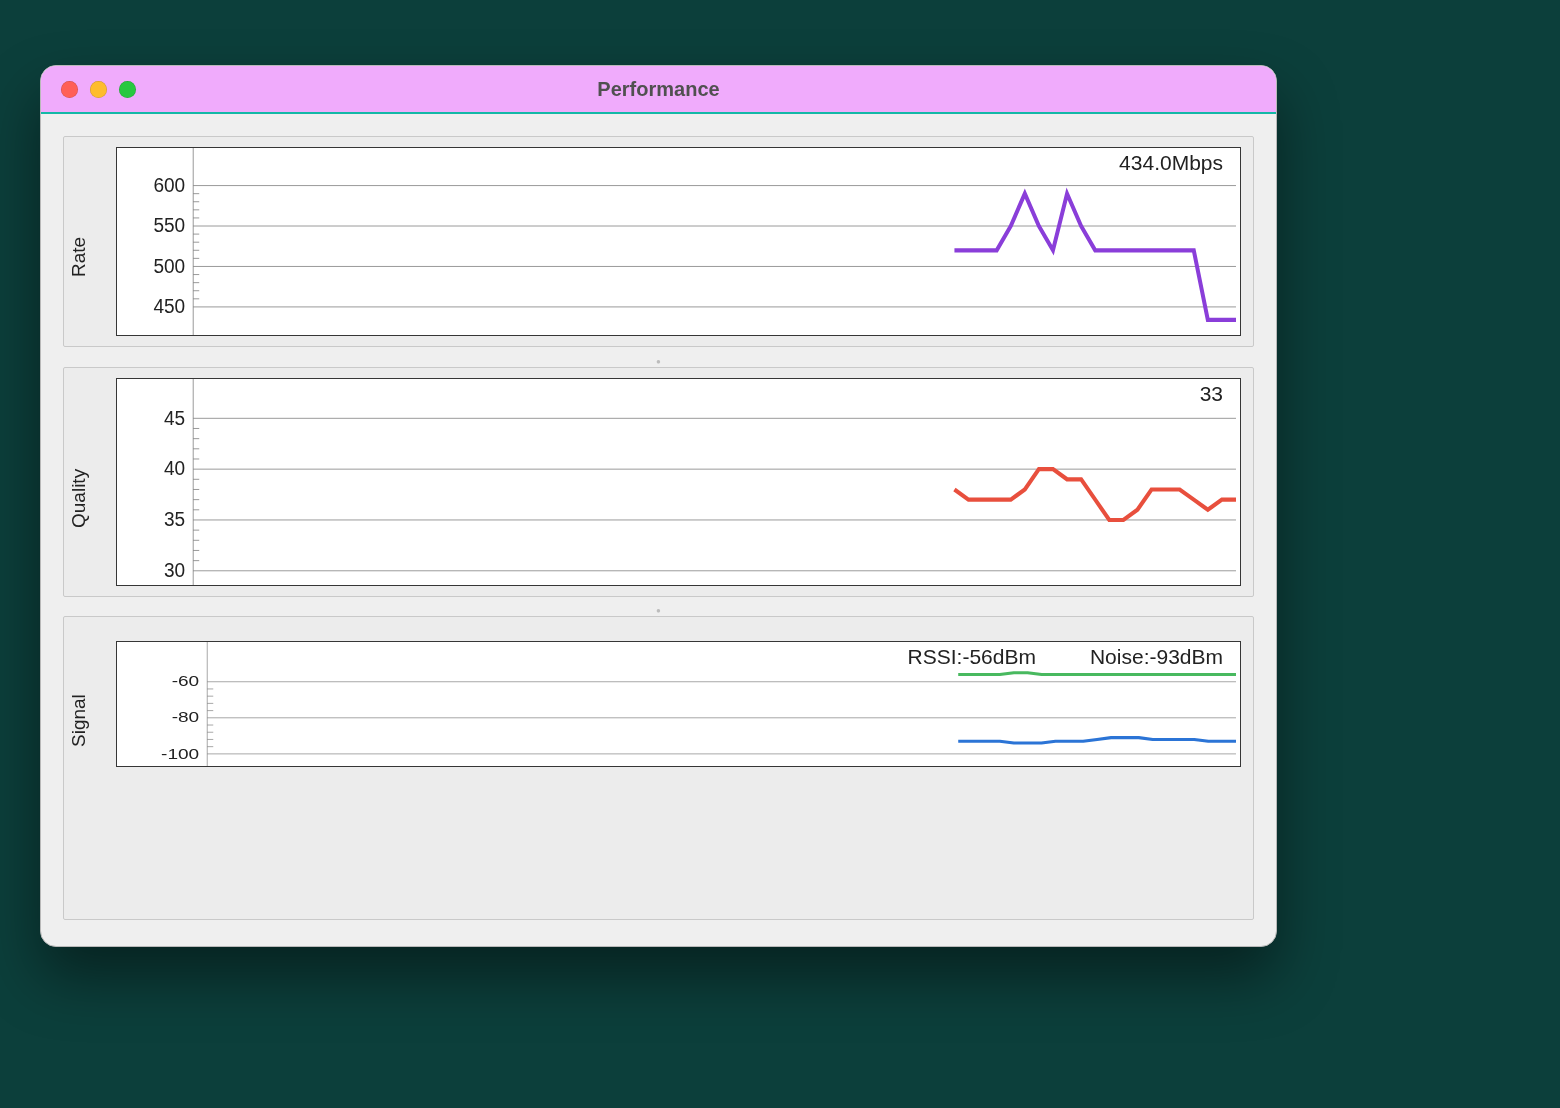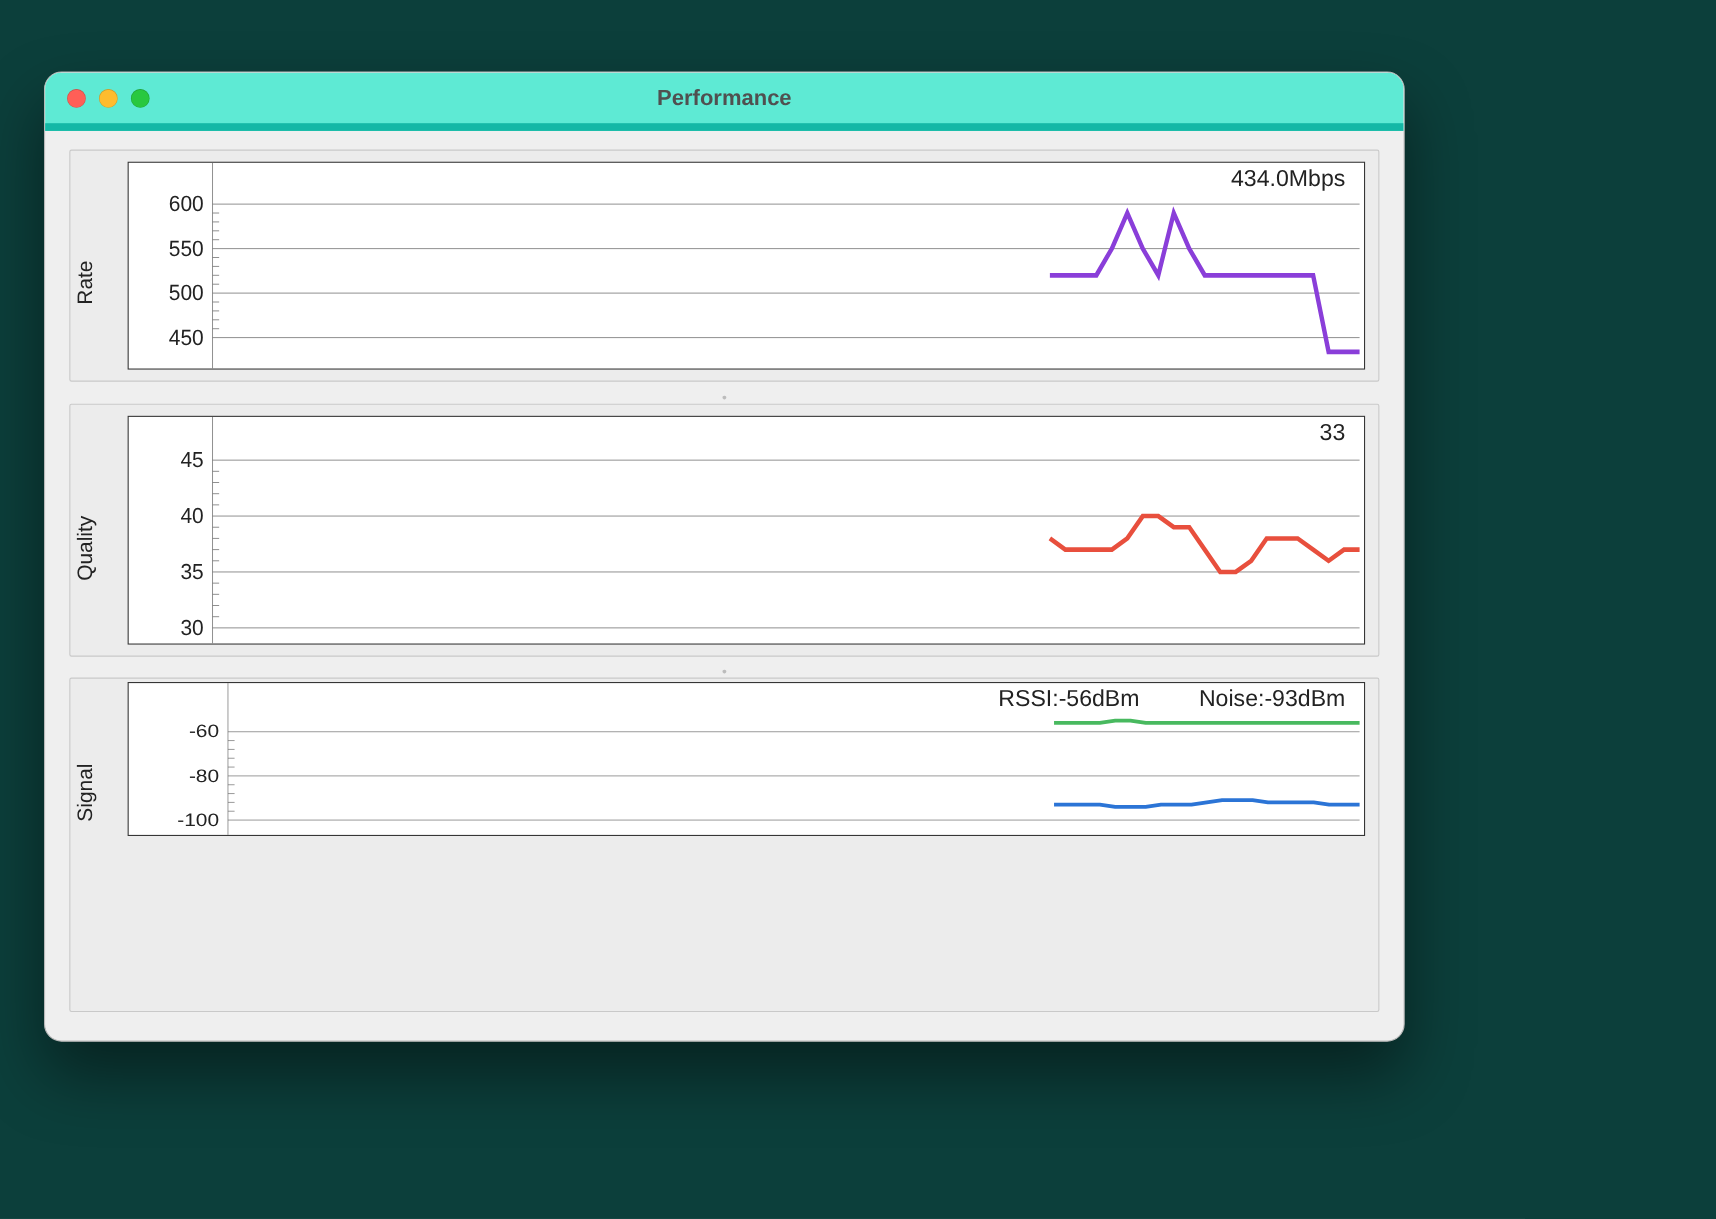--- a/index.html
+++ b/index.html
@@ -23,22 +23,22 @@
     border: 1px solid #b9b9b9;
     border-radius: 16px;
     box-shadow: 0 30px 60px rgba(0,0,0,.45);
     overflow: hidden;
   }
   .titlebar {
     height: 46px;
     display: flex;
     align-items: center;
     position: relative;
-    border-bottom: 7px solid #14b8a6;
-    background: #5eead4;
+    border-bottom: 2px solid #14b8a6;
+    background: #f0abfc;
   }
   .traffic {
     display: flex;
     gap: 12px;
     padding-left: 20px;
   }
   .tl {
     width: 17px; height: 17px; border-radius: 50%;
     box-shadow: inset 0 0 0 .5px rgba(0,0,0,.2);
   }
@@ -227,21 +227,21 @@
           </svg>
         </div>
       </div>
 
       <div class="splitter">
           <span class="dot"></span>
         </div>
 
       <div class="panel" style="flex:1; min-height:280px;">
         <div class="ylabel" style="left:4px; top:130px;">Signal</div>
-        <div style="position:absolute; left:52px; right:14px; top:3px; height:138px;">
+        <div style="position:absolute; left:52px; right:14px; top:24px; height:124px;">
           <div class="readout" style="gap:54px;">
             <span>RSSI:-56dBm</span>
             <span>Noise:-93dBm</span>
           </div>
           <svg width="100%" height="100%" viewBox="0 0 1120 160" preserveAspectRatio="none" style="background:#fff;border:1px solid #363636;">
             <g id="signal-grid" class="grid">
                 <line x1="90" y1="0" x2="90" y2="160" stroke="#363636" stroke-width="1"></line>
                 <line x1="90" y1="144.36363636363637" x2="1116" y2="144.36363636363637"></line>
                 <line x1="90" y1="135.05454545454546" x2="96" y2="135.05454545454546" stroke="#363636" stroke-width="0.8"></line>
                 <line x1="90" y1="125.74545454545455" x2="96" y2="125.74545454545455" stroke="#363636" stroke-width="0.8"></line>

